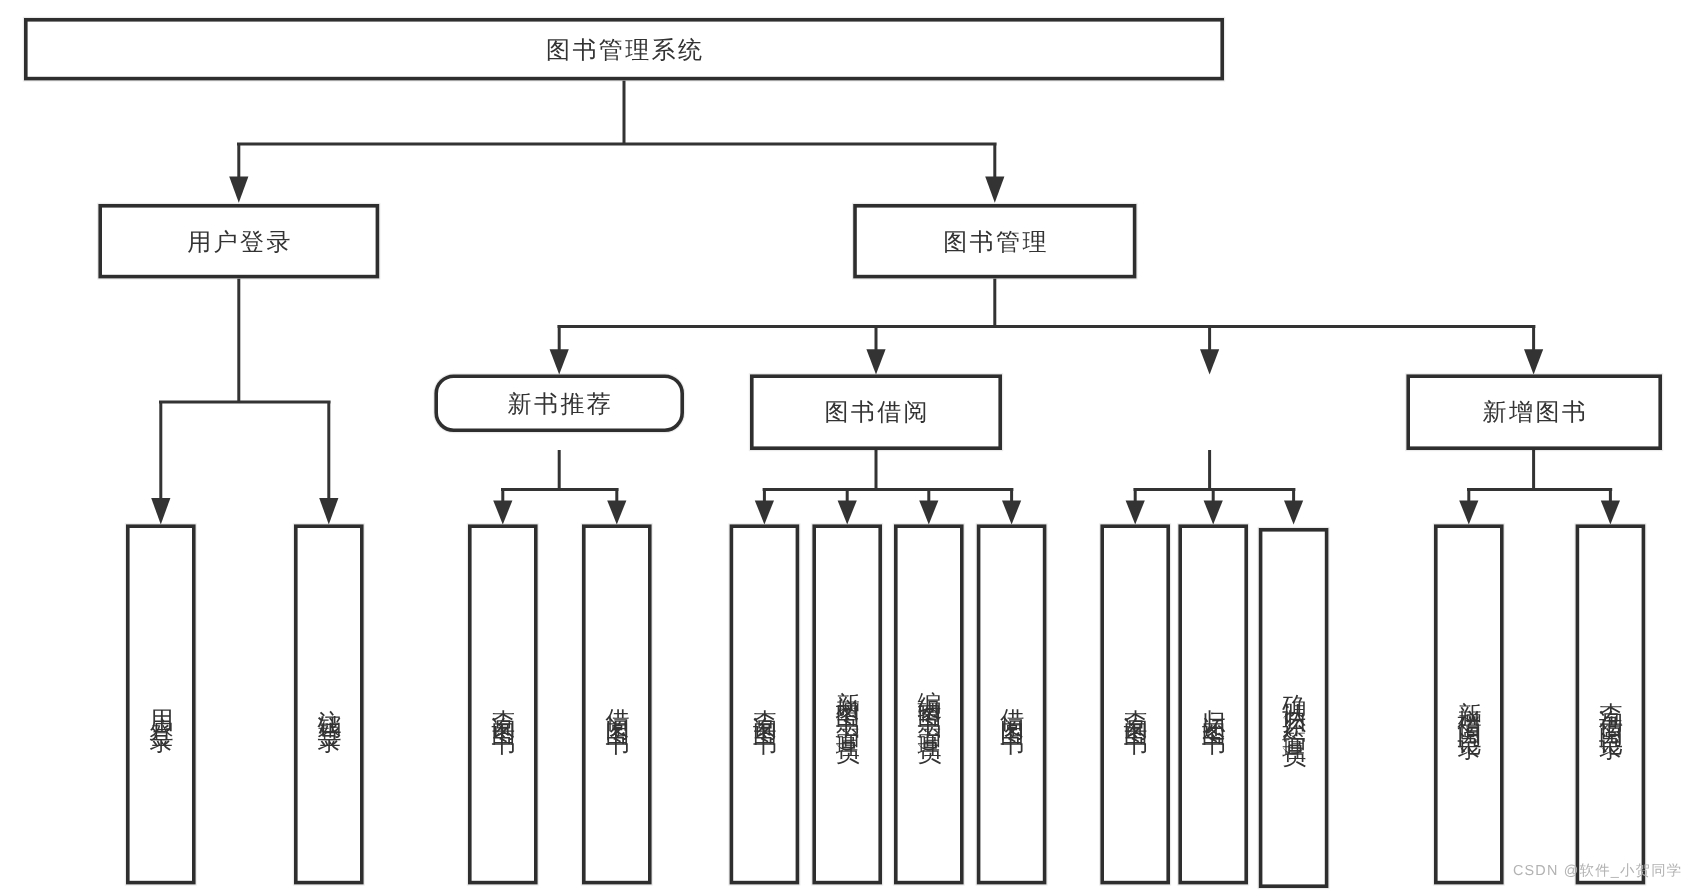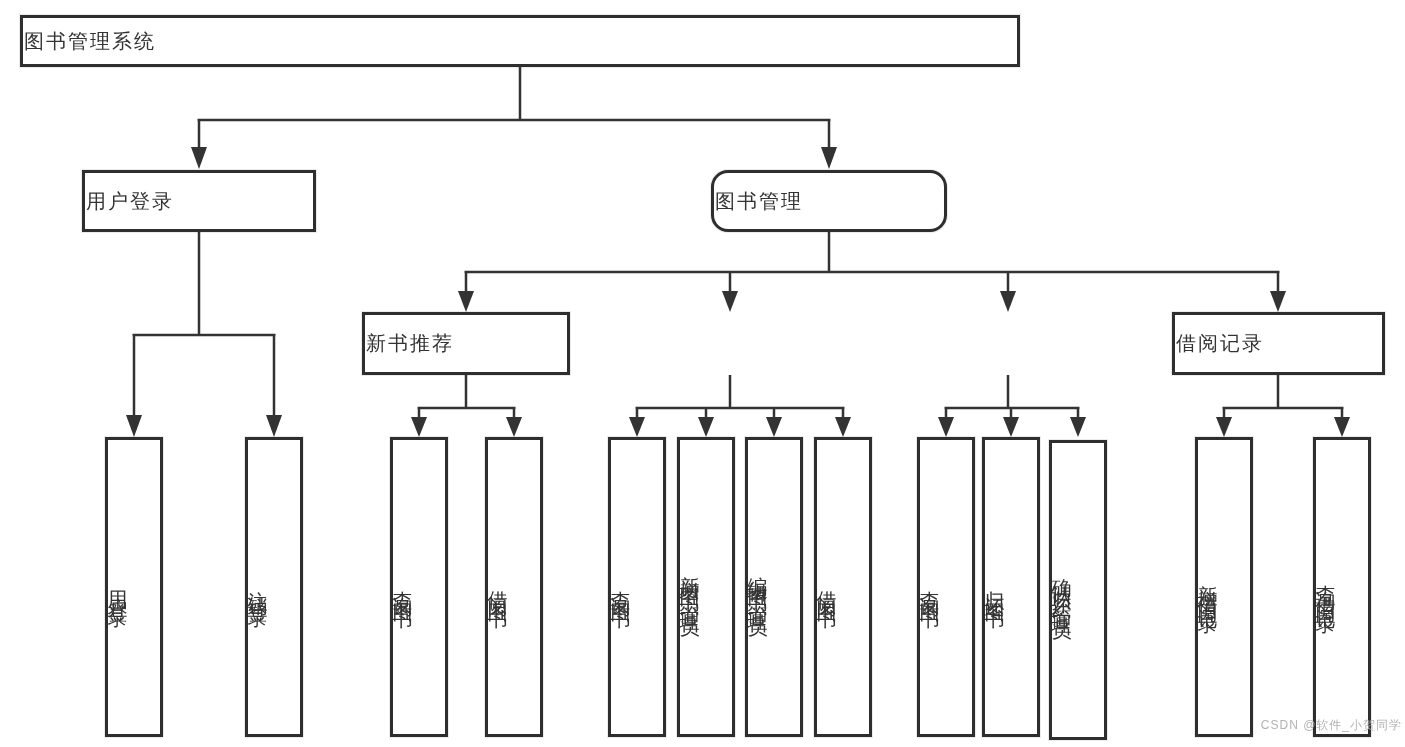--- a/index.html
+++ b/index.html
@@ -21,21 +21,21 @@
     position: absolute; inset: 0;
     width: 100%; height: 100%;
     color: var(--line);
   }
   .node {
     position: absolute;
     background: #fff;
     border: 3px solid var(--border);
     display: flex;
     align-items: center;
-    justify-content: flex-start;
+    justify-content: center;
     color: var(--text);
     box-shadow: 0 0 0 1px rgba(0,0,0,0.08);
   }
   .hnode { font-size: 20px; letter-spacing: 2px; }
   .hnode span { transform: translateX(1px); }
   .vnode { width: 58px; height: 300px; }
   .vtext {
     writing-mode: vertical-rl;
     text-orientation: mixed;
     font-size: 20px;
@@ -108,29 +108,32 @@
     </g>
   </svg>
 
   <div class="node hnode" style="left:20px; top:15px; width:1000px; height:52px;">
     <span>图书管理系统</span>
   </div>
 
   <div class="node hnode" style="left:82px; top:170px; width:234px; height:62px;">
     <span>用户登录</span>
   </div>
-  <div class="node hnode" style="left:711px; top:170px; width:236px; height:62px;border-radius:17px;">
+  <div class="node hnode" style="left:711px; top:170px; width:236px; height:62px;">
     <span>图书管理</span>
   </div>
 
-  <div class="node hnode" style="left:362px; top:312px; width:208px; height:63px;">
+  <div class="node hnode" style="left:362px; top:312px; width:208px; height:48px;border-radius:16px;">
     <span>新书推荐</span>
   </div>
+  <div class="node hnode" style="left:625px; top:312px; width:210px; height:63px;">
+    <span>图书借阅</span>
+  </div>
   <div class="node hnode" style="left:1172px; top:312px; width:213px; height:63px;">
-    <span>借阅记录</span>
+    <span>新增图书</span>
   </div>
 
   <div class="node vnode" style="left:105px; top:437px;">
     <span class="vtext">用户登录</span>
   </div>
   <div class="node vnode" style="left:245px; top:437px;">
     <span class="vtext">注销登录</span>
   </div>
 
   <div class="node vnode" style="left:390px; top:437px;">

